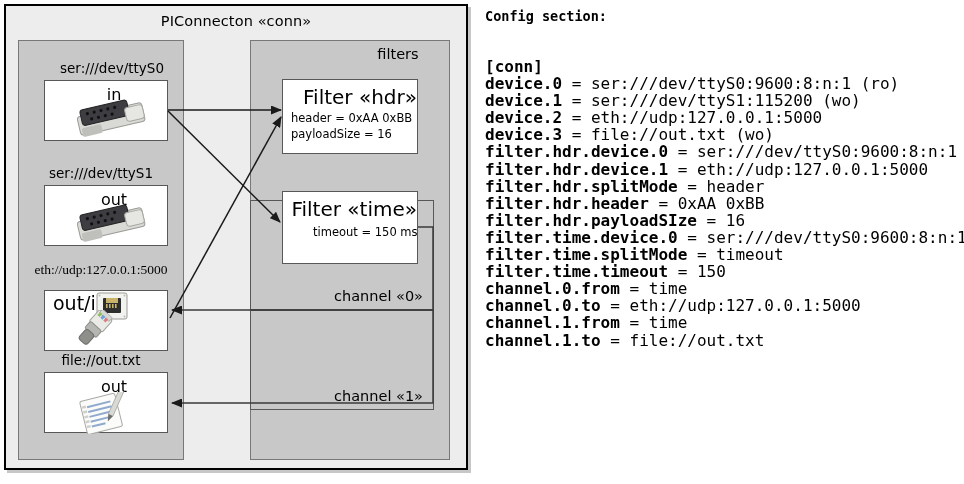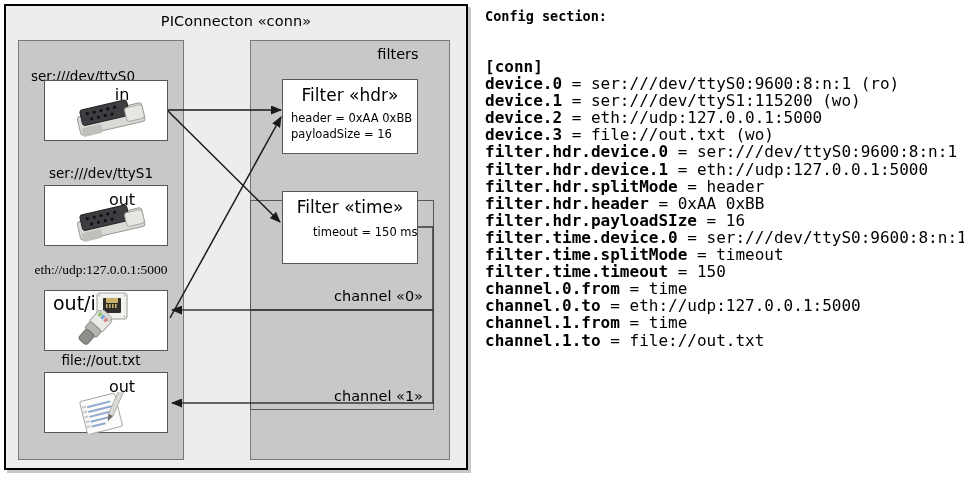--- a/index.html
+++ b/index.html
@@ -85,21 +85,21 @@
   }
   .card-caption {
     position: absolute;
     width: 100%;
     text-align: center;
     font-size: 13.5px;
     left: 0;
   }
   .card-label {
     position: absolute;
-    left: 16px;
+    left: 8px;
     top: 4px;
     width: 100%;
     text-align: center;
     font-size: 16px;
   }
   .card-label.left {
     text-align: left;
     left: 8px;
     width: auto;
     font-size: 19px;
@@ -117,22 +117,22 @@
   #cap-eth   { top: 262px; font-family: Liberation Serif, serif; }
   #cap-file  { top: 352px; }
 
   
   #filter-hdr  { left: 282px; top: 79px;  width: 136px; height: 75px; }
   #filter-time { left: 282px; top: 191px; width: 136px; height: 73px; }
   .filter-title {
     position: absolute;
     left: 0; top: 5px;
     width: 100%;
-    text-align: center;
-    font-size: 17px;
+    text-align: right;
+    font-size: 20px;
   }
   .filter-prop {
     position: absolute;
     left: 8px;
     font-size: 11.5px;
     white-space: nowrap;
   }
 
   
   .channel-box {
@@ -198,21 +198,21 @@
 <body>
 
 <div id="diagram">
 
   <div class="outer-frame">
     <div class="outer-title">PIConnecton «conn»</div>
   </div>
 
   <div class="panel" id="devices-panel"></div>
 
-  <div class="card-caption" id="cap-ttyS0" style="left:0;width:166px;margin-top:8px;">ser:///dev/ttyS0</div>
+  <div class="card-caption" id="cap-ttyS0" style="left:29px;width:166px;">ser:///dev/ttyS0</div>
   <div class="card" id="dev-ttyS0">
     <div class="card-label">in</div>
   </div>
 
   <div class="card-caption" id="cap-ttyS1" style="left:18px;width:166px;">ser:///dev/ttyS1</div>
   <div class="card" id="dev-ttyS1">
     <div class="card-label">out</div>
   </div>
 
   <div class="card-caption" id="cap-eth" style="left:18px;width:166px;">eth://udp:127.0.0.1:5000</div>

